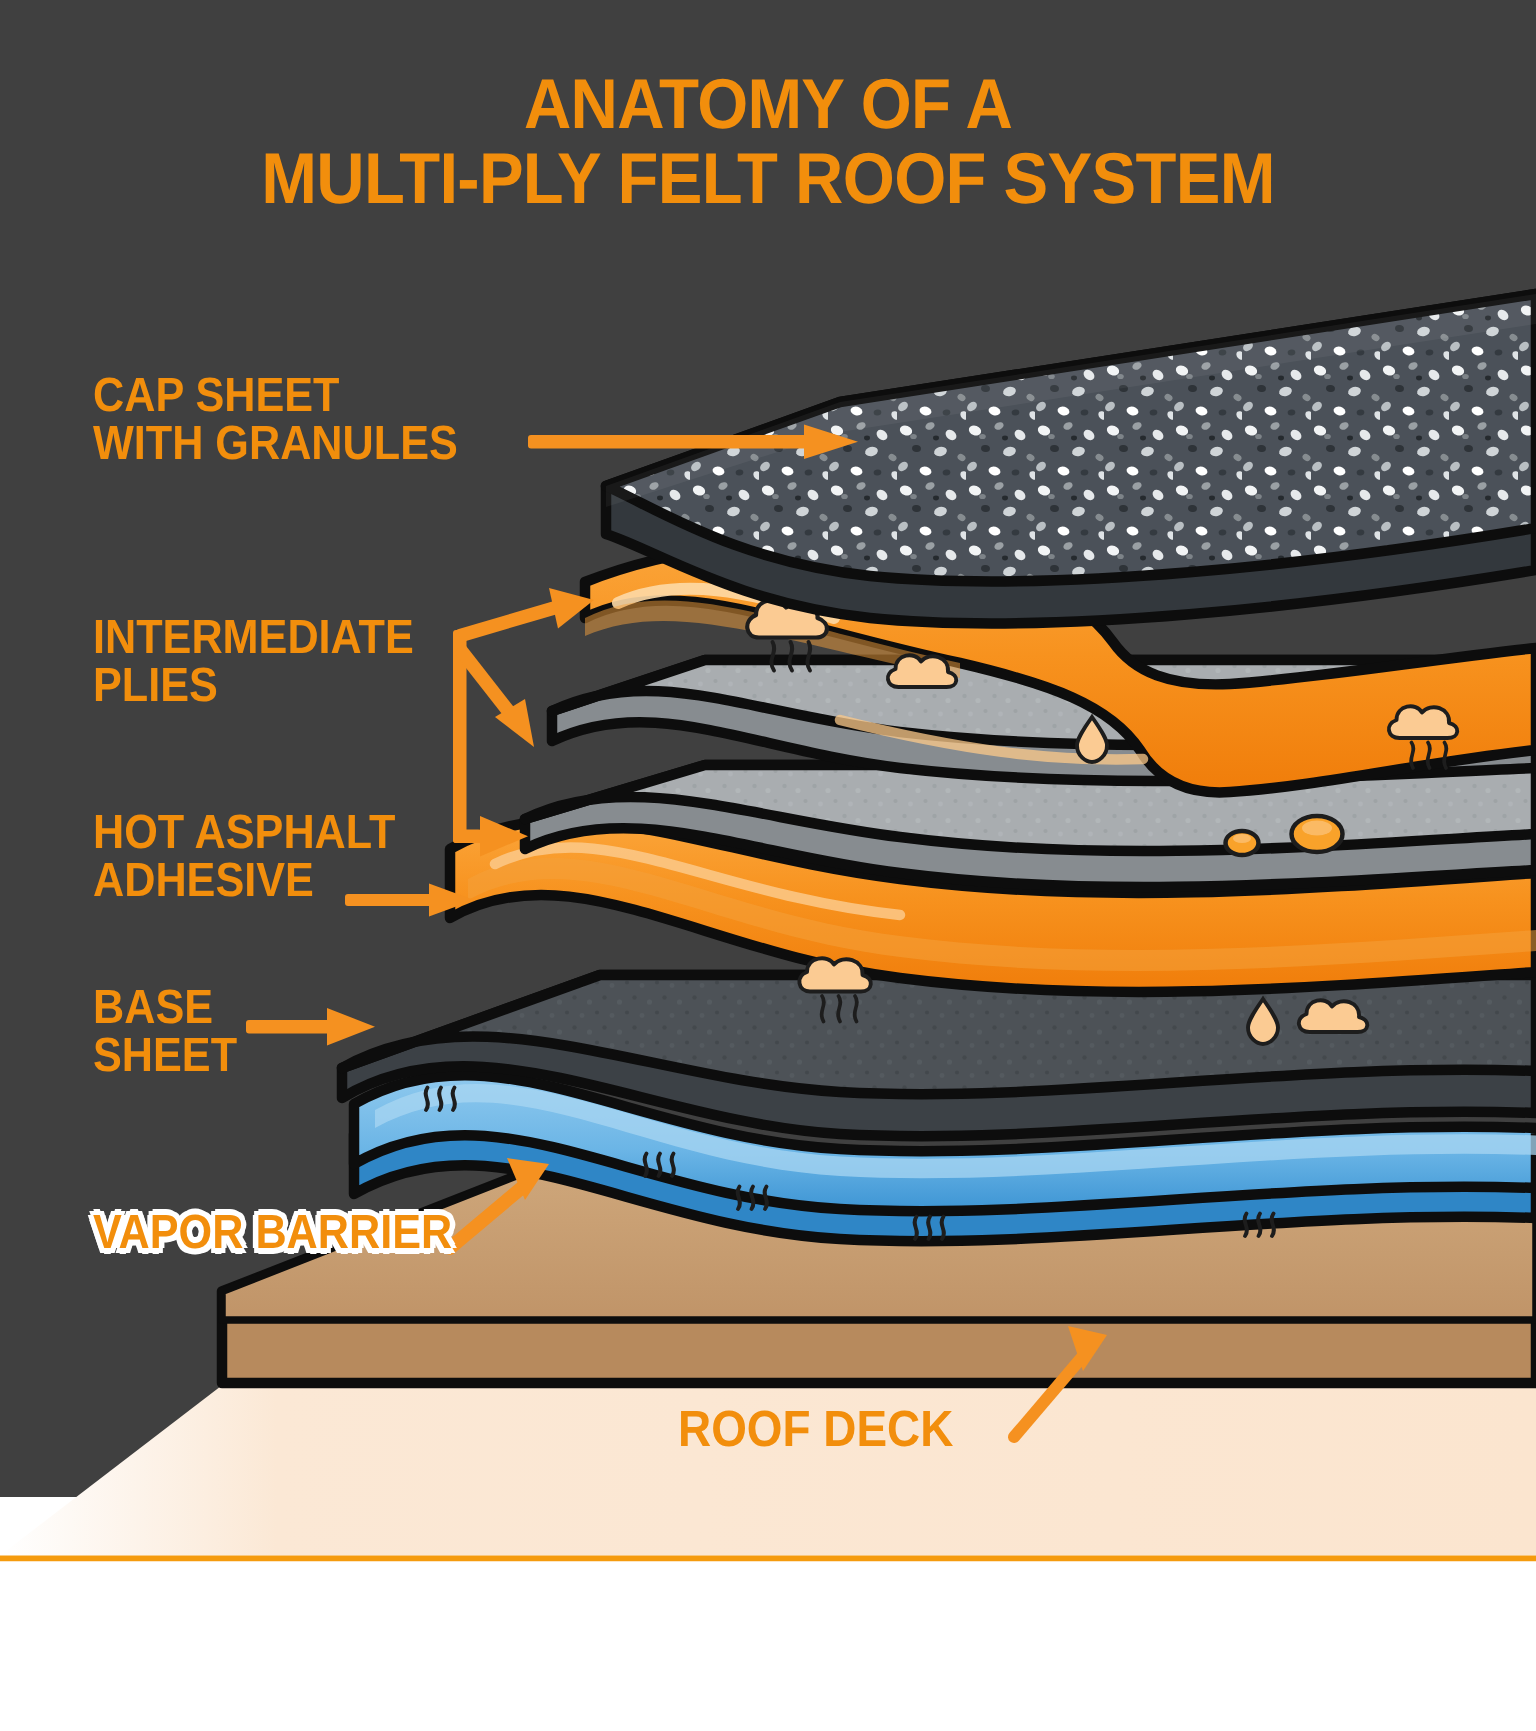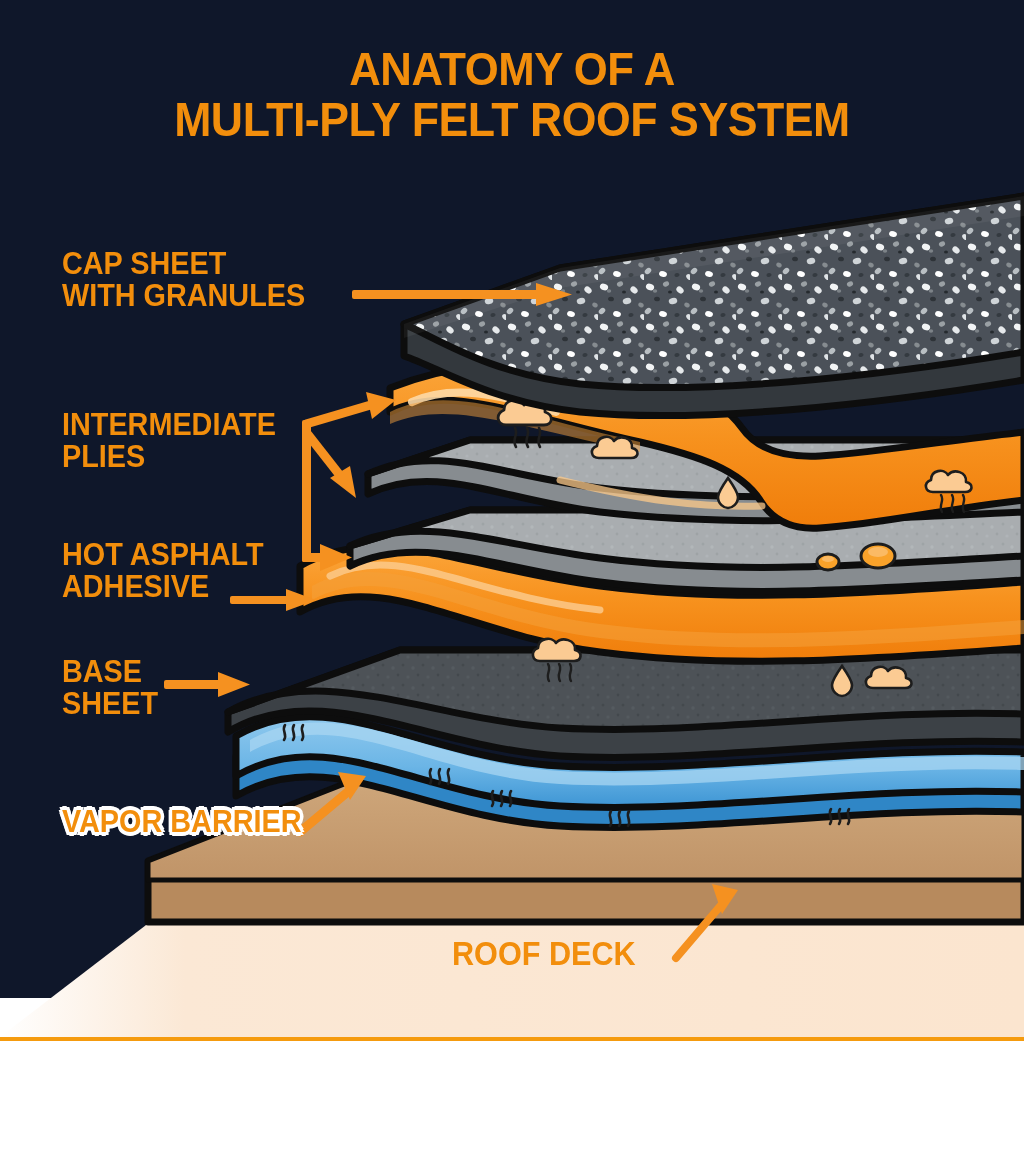--- a/index.html
+++ b/index.html
@@ -1,20 +1,20 @@
 <!DOCTYPE html>
 <html><head>
 <meta charset="utf-8">
 <style>
   html,body{margin:0;padding:0;background:#fff;}
   body{
     width:1024px;height:1154px;position:relative;overflow:hidden;
     font-family:"Liberation Sans", sans-serif;
   }
-  #stage{position:absolute;inset:0;width:1024px;height:998px;background:#0f172a;}
+  #stage{position:absolute;inset:0;width:1024px;height:998px;background:#404040;}
 
   
   .title{
     position:absolute;left:0;top:44px;width:1024px;text-align:center;
     color:#F28E0C;font-weight:bold;font-size:47px;line-height:1.07;
     letter-spacing:-0.5px;
     font-family:"Liberation Sans Narrow","Liberation Sans",sans-serif;
     transform:scaleX(0.93);transform-origin:50% 0;
     text-transform:uppercase;
   }

